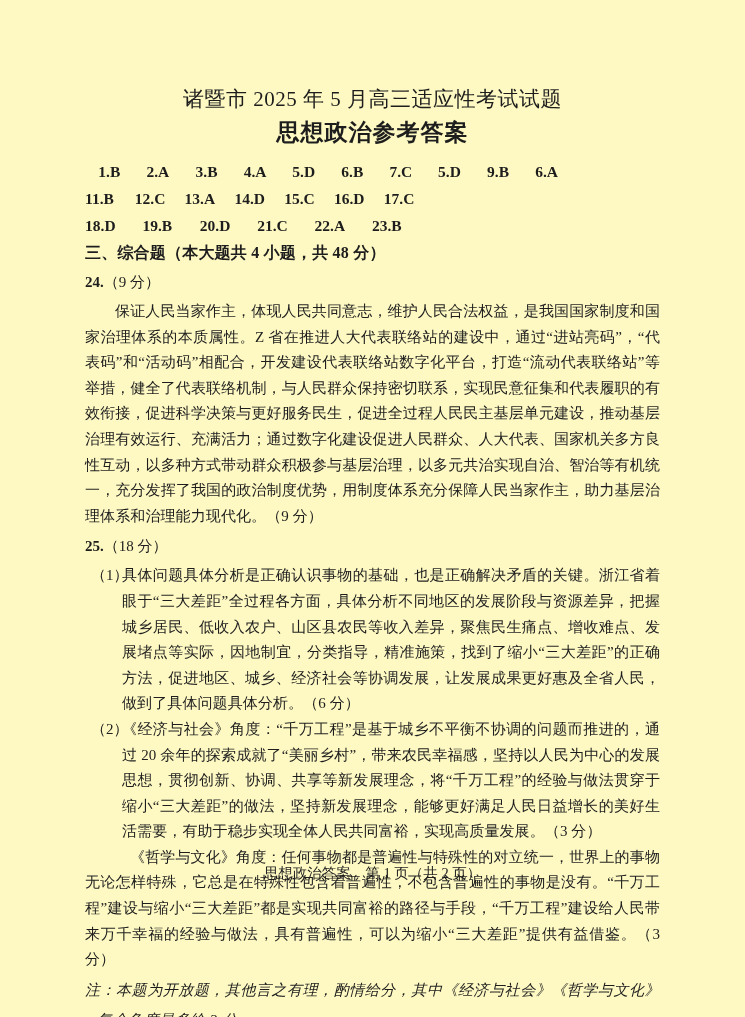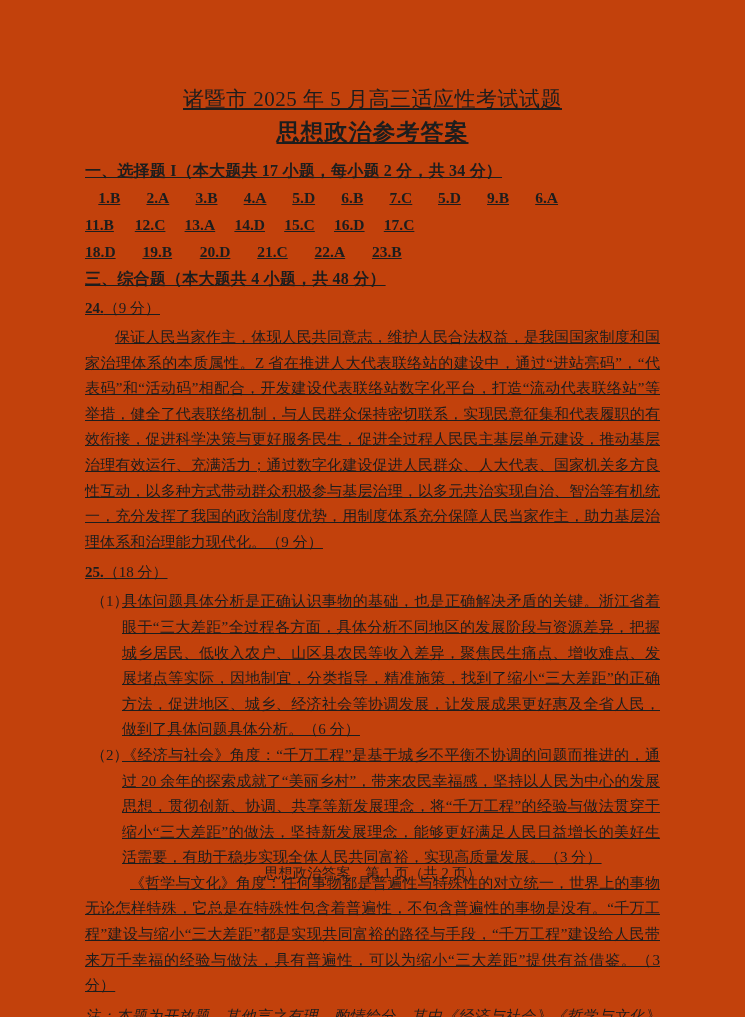--- a/index.html
+++ b/index.html
@@ -1,26 +1,25 @@
 <!DOCTYPE html>
 <html><head>
 <meta charset="utf-8">
 <style>
   html,body{margin:0;padding:0;background:#ffffff;}
   .page{
     position:relative;
     width:745px;height:1017px;
     box-sizing:border-box;
     padding:86px 85px 0 85px;
-    background:#c2410c;
+    background:#fef9c3;
     color:#1d1d1d;
     font-family:"Liberation Serif","DejaVu Serif",serif;
     font-size:15px;
     overflow:hidden;
-    text-decoration:underline;
   }
   .title1{
     text-align:center;
     font-size:21px;
     line-height:26px;
     margin:0 0 6px 0;
     font-weight:normal;
     letter-spacing:0.5px;
   }
   .title2{
@@ -101,21 +100,20 @@
   }
 </style>
 </head>
 <body>
 
 <div class="page">
 
   <h1 class="title1">诸暨市 2025 年 5 月高三适应性考试试题</h1>
   <h2 class="title2">思想政治参考答案</h2>
 
-  <div class="sec-head">一、选择题 I（本大题共 17 小题，每小题 2 分，共 34 分）</div>
   <div class="ans-row">
     <span class="aw1">1.B</span>
     <span class="aw1">2.A</span>
     <span class="aw1">3.B</span>
     <span class="aw1">4.A</span>
     <span class="aw1">5.D</span>
     <span class="aw1">6.B</span>
     <span class="aw1">7.C</span>
     <span class="aw1">5.D</span>
     <span class="aw1">9.B</span>

